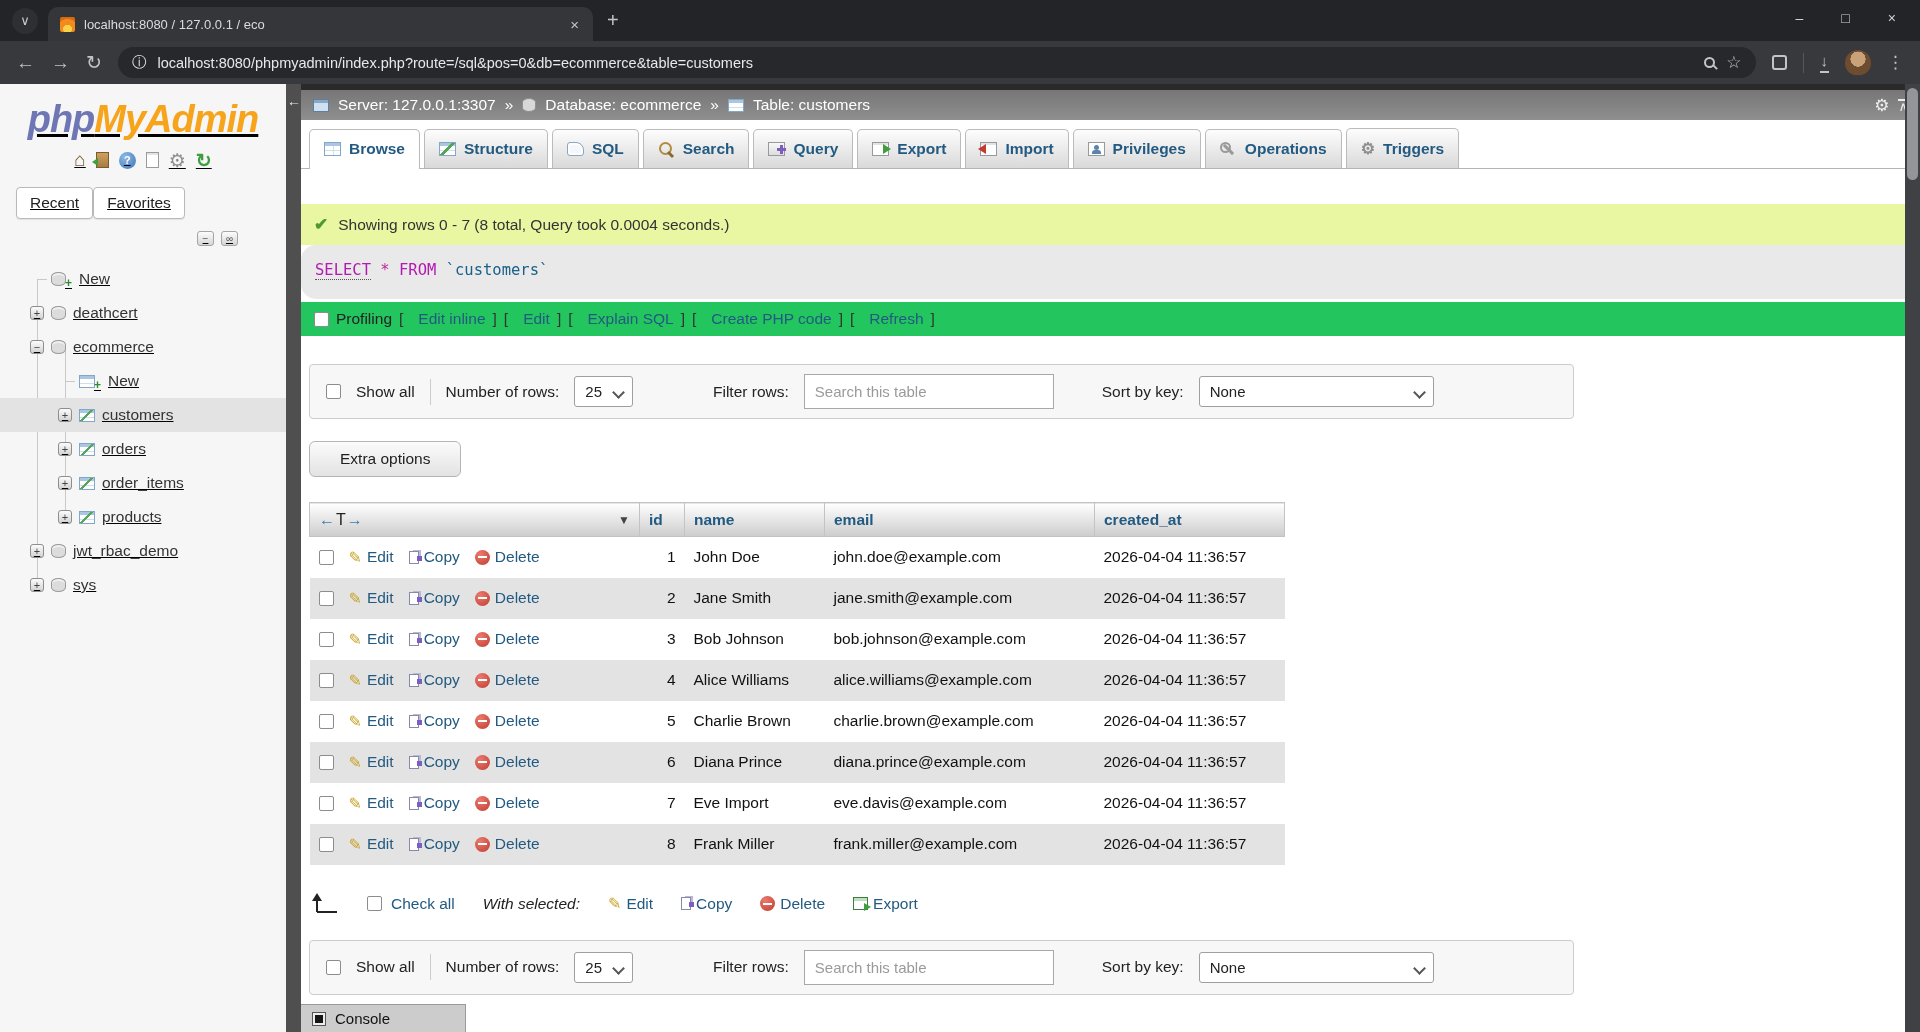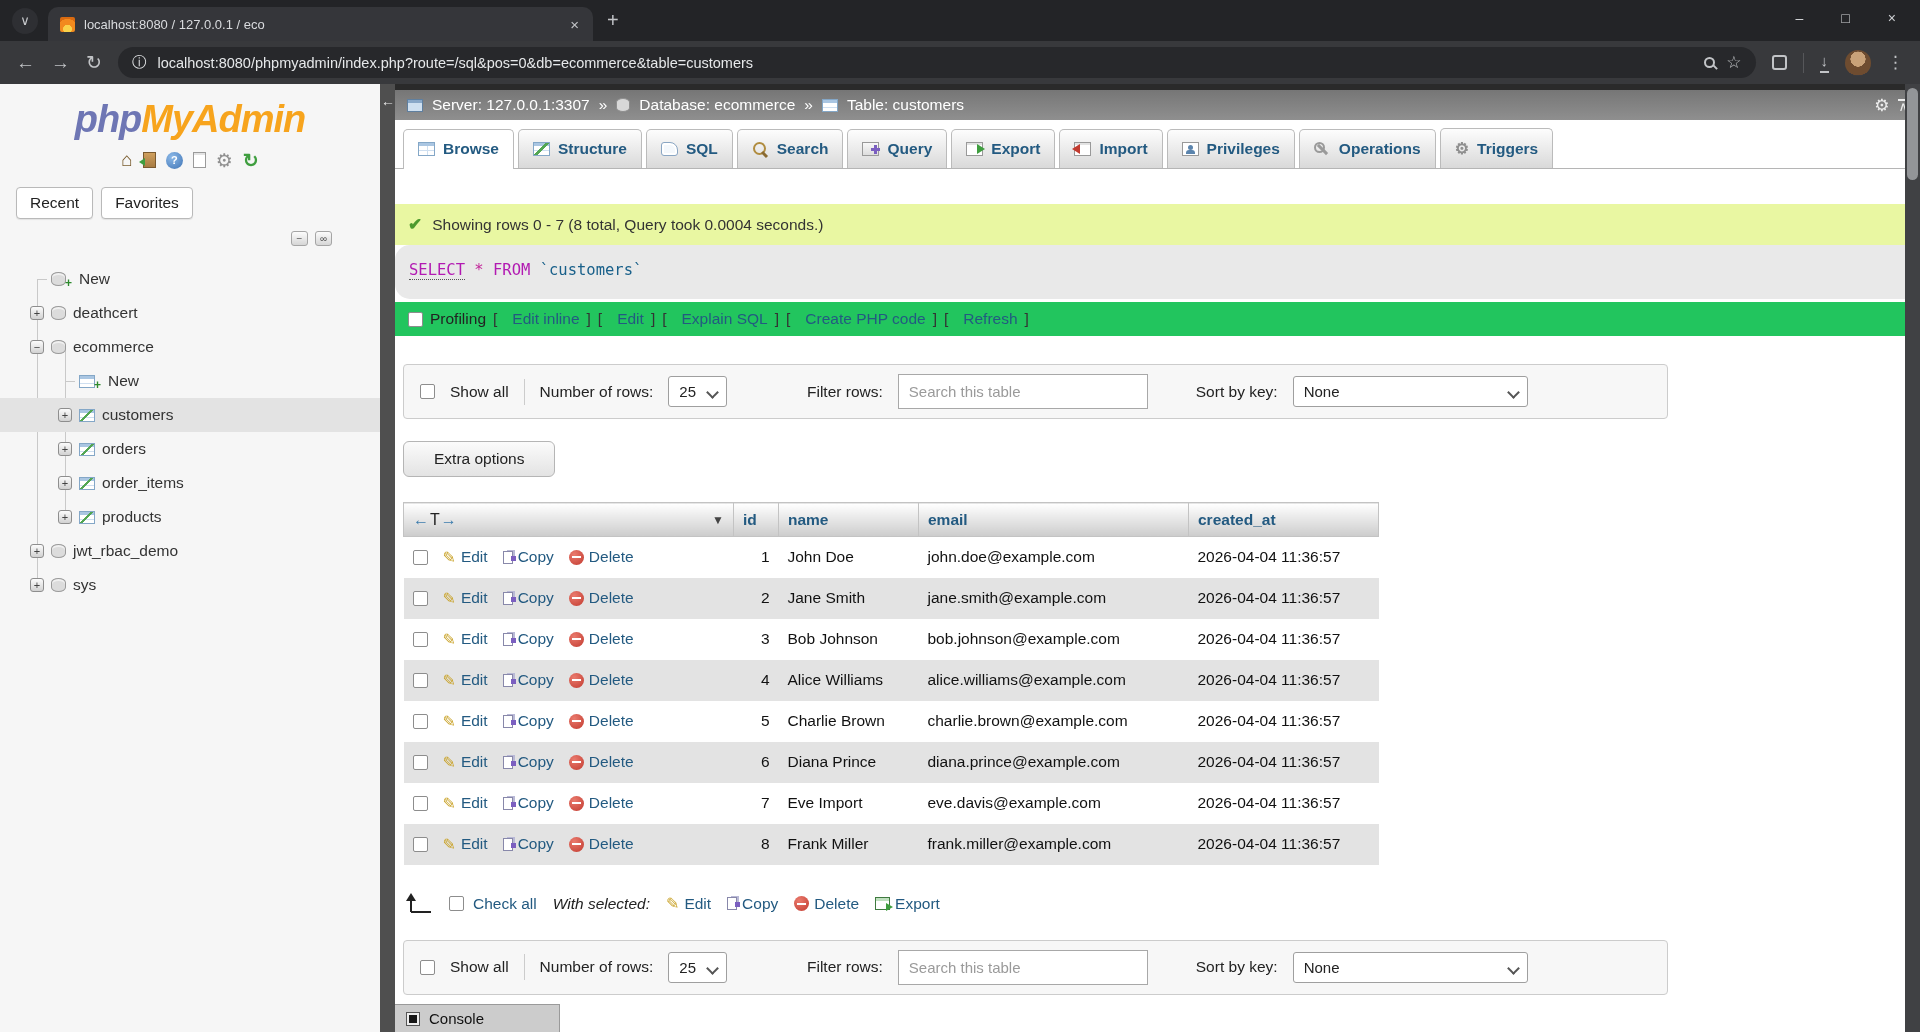--- a/index.html
+++ b/index.html
@@ -39,37 +39,37 @@
   .dl-wrap { border-bottom:2px solid #c2c4c7; padding:0 1px 1px; }
   .dl-wrap span { color:#c2c4c7; font-size:15px; }
   .avatar { width:26px; height:26px; border-radius:50%;
             background:radial-gradient(circle at 50% 35%, #c9a279 0 35%, #6e4c30 36% 75%, #3c3c40 76%); }
   .dots { color:#c2c4c7; font-size:17px; }
 
   
   .page { position:relative; height:948px; display:flex; background:#fff; }
 
   
-  .sidebar { width:380px; flex:none; background:#f6f6f6; padding-top:14px; overflow:hidden; }
+  .sidebar { width:286px; flex:none; background:#f6f6f6; padding-top:14px; overflow:hidden;text-decoration:underline; }
   .logo { text-align:center; font-style:italic; font-weight:bold; font-size:38px; letter-spacing:-1px; }
   .logo-php { color:#6e76b4; }
   .logo-my  { color:#f7a41d; }
   .pma-iconrow { display:flex; justify-content:center; align-items:center; gap:10px; margin-top:8px; height:22px; }
   .gl-home { color:#7a5c2e; font-size:19px; }
   .door { width:13px; height:16px; background:linear-gradient(#cf9f5e,#a87c43); border:1px solid #7a5a30; position:relative; }
   .door::before { content:""; position:absolute; left:-5px; top:5px; border-top:4px solid transparent;
                   border-bottom:4px solid transparent; border-right:6px solid #3f9e3f; }
   .help-circle { width:17px; height:17px; border-radius:50%; color:#fff; font-size:11px; font-weight:bold;
                  background:radial-gradient(circle at 35% 30%, #8cb9e8, #3f74b5); display:flex;
                  align-items:center; justify-content:center; }
   .doc { width:13px; height:16px; background:#fff; border:1px solid #9a9a9a;
          box-shadow:inset 0 2px 0 #e3e3e3; }
   .gl-gear { color:#8f8f8f; font-size:19px; }
   .gl-refresh { color:#3f9e3f; font-size:19px; font-weight:bold; }
-  .quick-btns { display:flex; gap:8px; margin:16px 0 0 16px; }
+  .quick-btns { display:flex; gap:0; margin:16px 0 0 16px; }
   .qbtn { background:#fff; border:1px solid #b9b9b9; border-radius:4px; padding:6px 13px;
           font-size:15.5px; color:#222; box-shadow:0 1px 1px rgba(0,0,0,.08); }
   .panel-ctl { display:flex; justify-content:flex-end; gap:7px; margin:12px 48px 0 0; }
   .mini-btn { width:17px; height:15px; border:1px solid #a5a5a5; border-radius:3px;
               background:linear-gradient(#fcfcfc,#d6d6d6); color:#555; font-size:10px;
               display:flex; align-items:center; justify-content:center; }
   .tree { margin-top:16px; position:relative; font-size:15.5px; color:#333; }
   .tree-line { position:absolute; width:1px; background:#c9c9c9; }
   .tl-1 { left:37px; top:17px; height:306px; }
   .tl-2 { left:65px; top:85px; height:170px; }
@@ -206,21 +206,21 @@
   .gl-pencil { color:#c9a227; font-size:16px; }
   .ic-copy { width:10px; height:13px; background:#fff; border:1px solid #8888aa; position:relative; flex:none;
              box-shadow:3px -2px 0 -1px #b9b9d6; }
   .ic-copy::after { content:""; position:absolute; right:-4px; bottom:2px; width:5px; height:5px; background:#7b5fc0; }
   .ic-del { width:15px; height:15px; border-radius:50%; flex:none; position:relative;
             background:radial-gradient(circle at 35% 30%, #ea7a6d, #c23b30); }
   .ic-del::after { content:""; position:absolute; left:3px; top:6.5px; width:9px; height:2px; background:#fff; }
   .td-id { text-align:right; padding-right:14px; }
 
   
-  .footer-actions { margin:27px 0 0 10px; display:flex; align-items:center; gap:16px; font-size:15.5px; }
+  .footer-actions { margin:27px 0 0 10px; display:flex; align-items:center; gap:28px; font-size:15.5px; }
   .checkall { display:flex; align-items:center; gap:9px; color:#235a81; }
   .with-selected { font-style:italic; color:#222; }
   .ic-export { width:15px; height:13px; background:#fff; border:1px solid #3f7a3f; position:relative; flex:none;
                background-image:linear-gradient(#bfe0bf 0 3px, transparent 3px); }
   .ic-export::after { content:""; position:absolute; right:-4px; bottom:-2px; border-top:4px solid transparent;
                       border-bottom:4px solid transparent; border-left:7px solid #3f9e3f; }
 
   
   .console-bar { position:absolute; left:0; bottom:0; width:165px; height:28px; background:#ccc;
                  border:1px solid #9a9a9a; border-left:none; border-bottom:none; display:flex;

